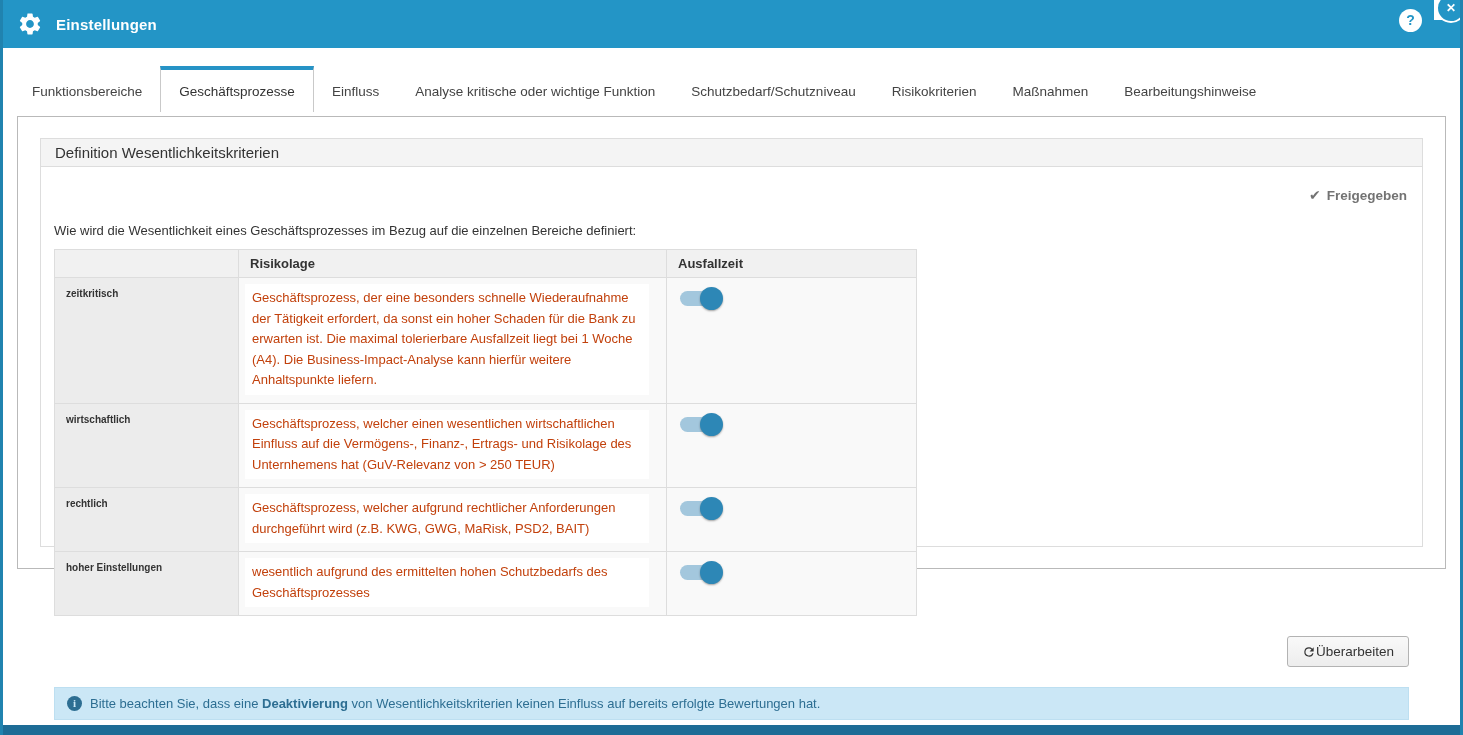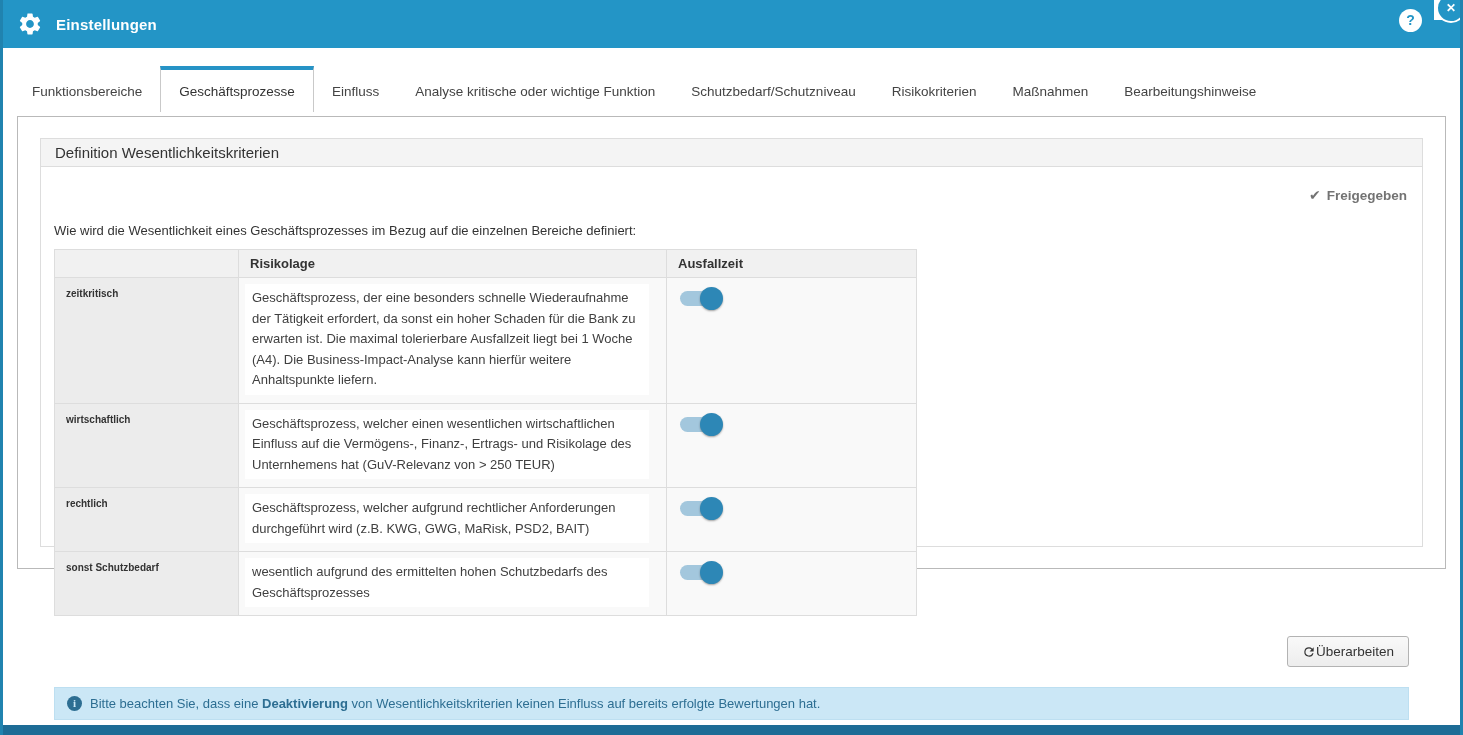--- a/index.html
+++ b/index.html
@@ -70,21 +70,21 @@
   }
   .panel-body { padding: 12px 13px 0; }
   .status-line { text-align: right; font-size: 13.5px; font-weight: bold; color: #737373; margin: 8px 2px 0; }
   .status-line .check { margin-right: 6px; font-size: 14px; }
   .intro { font-size: 13px; color: #333; margin: 20px 0 11px; }
   
   table.crit { border-collapse: collapse; table-layout: fixed; width: 862px; }
   table.crit th, table.crit td { border: 1px solid #ddd; vertical-align: top; text-align: left; }
   table.crit thead th { background: #f1f1f1; font-size: 13px; font-weight: bold; color: #333; padding: 6px 11px; height: 27px; }
   td.lbl { background: #ececec; font-weight: bold; font-size: 10px; color: #333; padding: 10px 11px; }
-  td.def { background: #f9f9f9; padding: 6px 6px 8px; font-size: 13px; color: #404040; }
+  td.def { background: #f9f9f9; padding: 6px 6px 8px; font-size: 13px; color: #c2410c; }
   .defbox { display: inline-block; background: #fff; padding: 4px 7px; line-height: 1.58; max-width: 404px; }
   td.act { background: #f9f9f9; padding: 9px 13px; }
   
   .toggle { position: relative; display: inline-block; width: 43px; height: 23px; cursor: pointer; }
   .toggle .track { position: absolute; left: 0; top: 4px; width: 40px; height: 15px; border-radius: 8px; }
   .toggle .knob { position: absolute; top: 0; width: 23px; height: 23px; border-radius: 50%; box-shadow: 0 1px 2px rgba(0,0,0,.35); }
   .toggle.on .track { background: #a3c7dd; }
   .toggle.on .knob { right: 0; background: #2d87b6; }
   .toggle.off .track { background: #9d9d9d; }
   .toggle.off .knob { left: 0; background: #f2f2f2; }
@@ -178,21 +178,21 @@
               <td class="lbl">wirtschaftlich</td>
               <td class="def"><span class="defbox">Geschäftsprozess, welcher einen wesentlichen wirtschaftlichen Einfluss auf die Vermögens-, Finanz-, Ertrags- und Risikolage des Unternhemens hat (GuV-Relevanz von &gt; 250 TEUR)</span></td>
               <td class="act"><span class="toggle on"><span class="track"></span><span class="knob"></span></span></td>
             </tr>
             <tr>
               <td class="lbl">rechtlich</td>
               <td class="def"><span class="defbox">Geschäftsprozess, welcher aufgrund rechtlicher Anforderungen durchgeführt wird (z.B. KWG, GWG, MaRisk, PSD2, BAIT)</span></td>
               <td class="act"><span class="toggle on"><span class="track"></span><span class="knob"></span></span></td>
             </tr>
             <tr>
-              <td class="lbl">sonst Schutzbedarf</td>
+              <td class="lbl">hoher Einstellungen</td>
               <td class="def"><span class="defbox">wesentlich aufgrund des ermittelten hohen Schutzbedarfs des Geschäftsprozesses</span></td>
               <td class="act"><span class="toggle on"><span class="track"></span><span class="knob"></span></span></td>
             </tr>
           </tbody>
       </table>
 
       <div class="btn-row">
         <button class="revise-btn">
           <span style="display:inline-flex">
             <svg viewBox="0 0 24 24">

